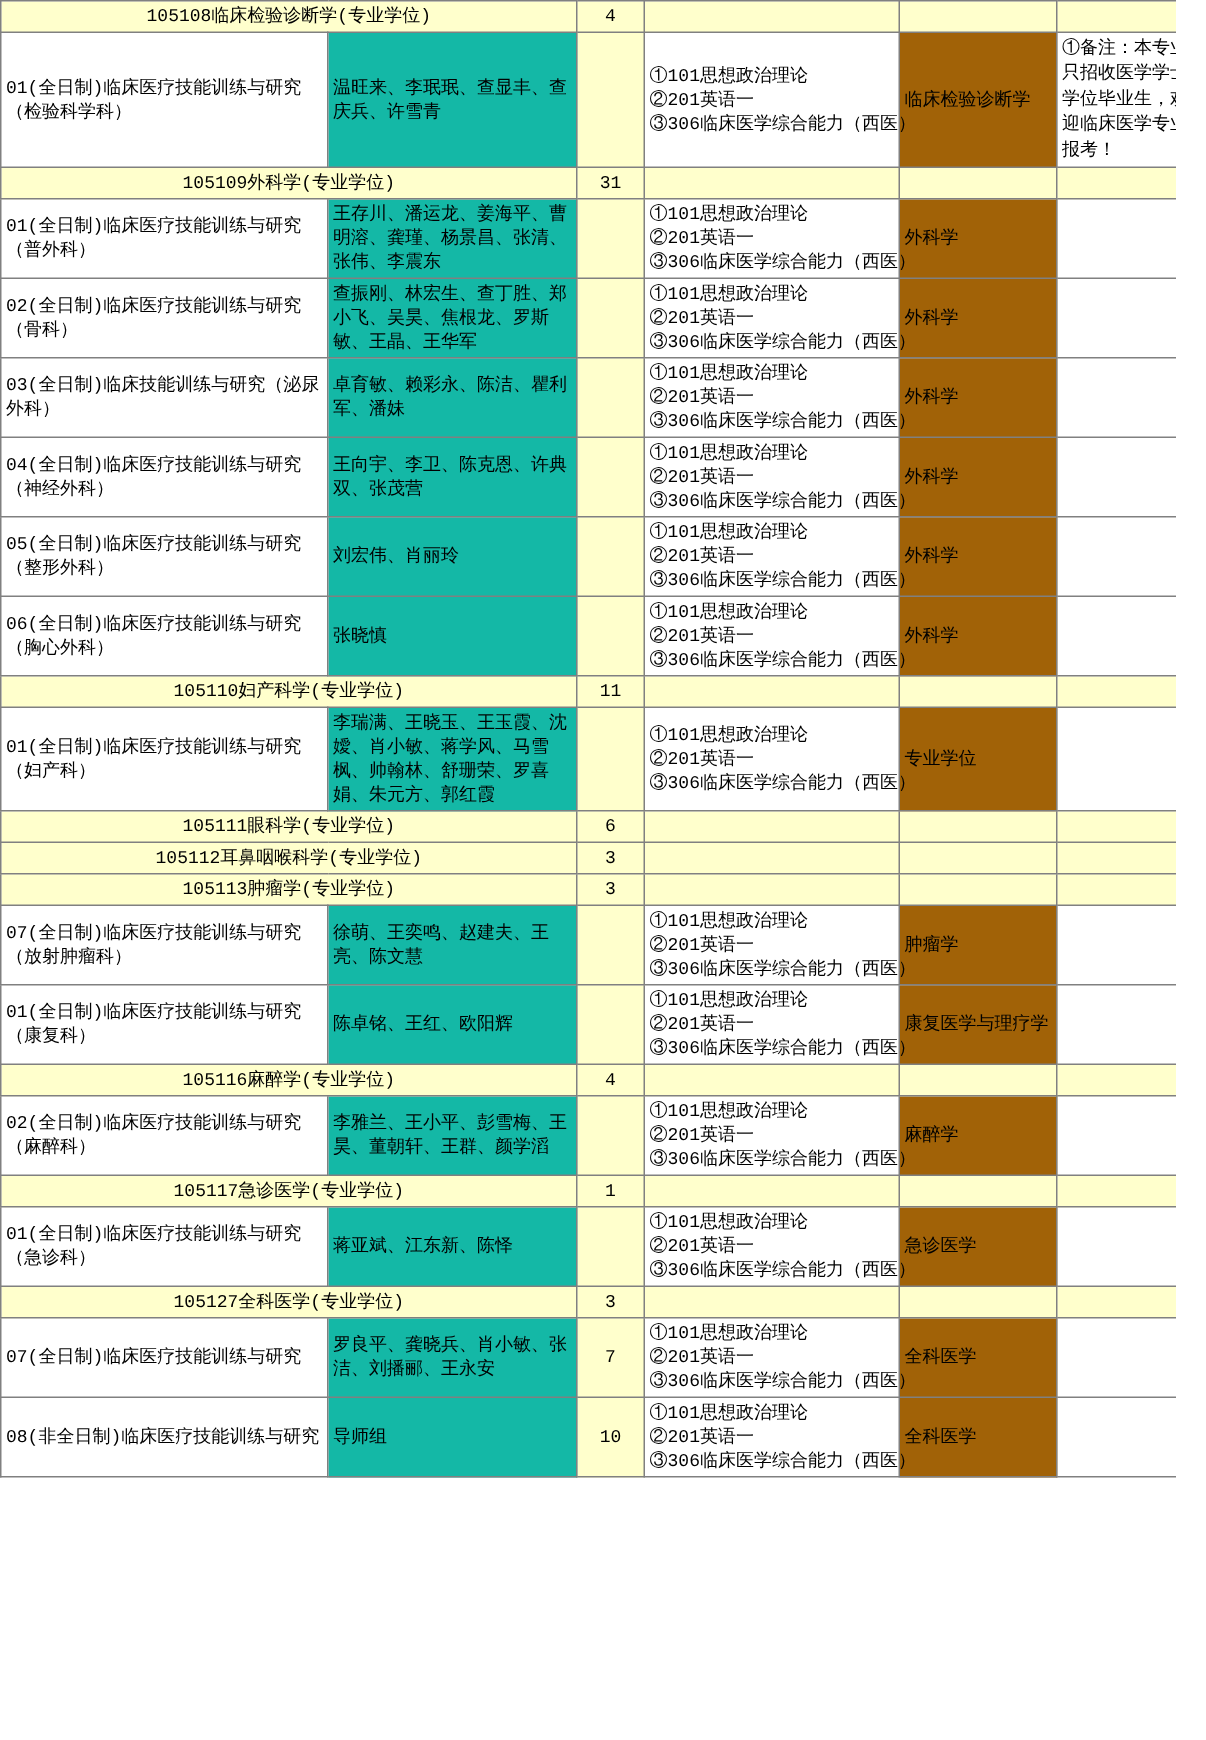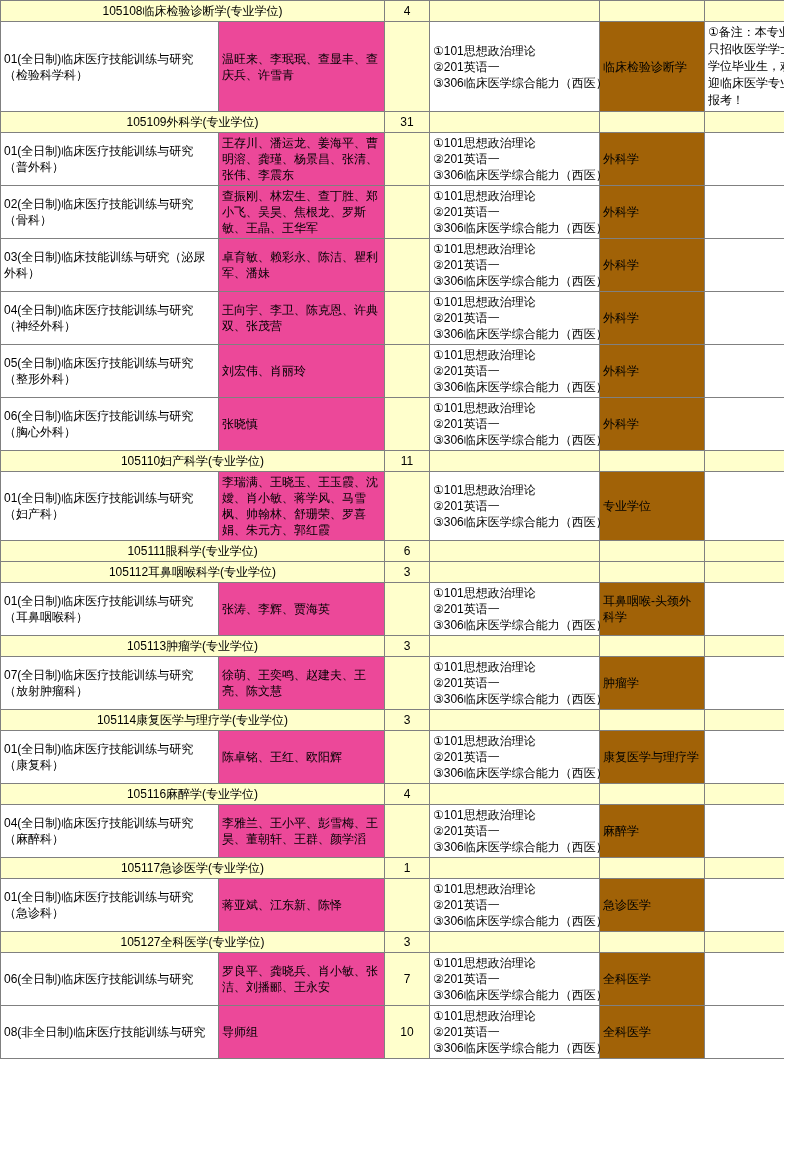--- a/index.html
+++ b/index.html
@@ -1,17 +1,17 @@
 <!DOCTYPE html>
 <html><head>
 <meta charset="utf-8">
 <style>
   html,body{margin:0;padding:0;background:#fff;}
   body{font-family:"Liberation Sans","DejaVu Sans",sans-serif;}
-  #sheet{width:784px;height:1160px;position:relative;overflow:hidden;}
+  #sheet{width:784px;height:1160px;position:relative;overflow:hidden;font-family:Liberation Mono, monospace;}
   table{border-collapse:collapse;width:802px;margin:0;table-layout:fixed;}
   col.c0{width:218px;}
   col.c1{width:166px;}
   col.c2{width:45px;}
   col.c3{width:170px;}
   col.c4{width:105px;}
   col.c5{width:98px;}
   td{
     border:1px solid #808080;
     font-size:12px;
@@ -24,21 +24,21 @@
   td.major{
     background:#ffffcc;
     text-align:center;
     font-weight:normal;
   }
   td.num{
     background:#ffffcc;
     text-align:center;
   }
   td.plain{background:#ffffff;}
-  td.dirbox{background:#ec4899;}
+  td.dirbox{background:#14b8a6;}
   td.subject{background:#a16207;}
   td.note{background:#ffffff;font-size:12px;line-height:17px;margin-top:32px;}
   td.empty{background:#ffffcc;}
   .exam{line-height:16px;}
   .exam div{white-space:nowrap;}
   .dirnames{line-height:16px;}
 </style>
 </head>
 <body>
 
@@ -210,36 +210,20 @@
           <td class="empty"></td>
         </tr>
         <tr>
           <td class="major" colspan="2">105112耳鼻咽喉科学(专业学位)</td>
           <td class="num">3</td>
           <td class="empty"></td>
           <td class="empty"></td>
           <td class="empty"></td>
         </tr>
         <tr>
-          <td class="plain">01(全日制)临床医疗技能训练与研究（耳鼻咽喉科）</td>
-          <td class="dirbox">
-            <div class="dirnames">张涛、李辉、贾海英</div>
-          </td>
-          <td class="num" style="background: rgb(255, 255, 204); text-align: center;"></td>
-          <td class="plain">
-            <div class="exam">
-              <div>①101思想政治理论</div>
-              <div>②201英语一</div>
-              <div>③306临床医学综合能力（西医）</div>
-            </div>
-          </td>
-          <td class="subject">耳鼻咽喉-头颈外科学</td>
-          <td class="note"></td>
-        </tr>
-        <tr>
           <td class="major" colspan="2">105113肿瘤学(专业学位)</td>
           <td class="num">3</td>
           <td class="empty"></td>
           <td class="empty"></td>
           <td class="empty"></td>
         </tr>
         <tr>
           <td class="plain">07(全日制)临床医疗技能训练与研究（放射肿瘤科）</td>
           <td class="dirbox">
             <div class="dirnames">徐萌、王奕鸣、赵建夫、王亮、陈文慧</div>
@@ -249,27 +233,20 @@
             <div class="exam">
               <div>①101思想政治理论</div>
               <div>②201英语一</div>
               <div>③306临床医学综合能力（西医）</div>
             </div>
           </td>
           <td class="subject">肿瘤学</td>
           <td class="note"></td>
         </tr>
         <tr>
-          <td class="major" colspan="2">105114康复医学与理疗学(专业学位)</td>
-          <td class="num">3</td>
-          <td class="empty"></td>
-          <td class="empty"></td>
-          <td class="empty"></td>
-        </tr>
-        <tr>
           <td class="plain">01(全日制)临床医疗技能训练与研究（康复科）</td>
           <td class="dirbox">
             <div class="dirnames">陈卓铭、王红、欧阳辉</div>
           </td>
           <td class="num" style="background: rgb(255, 255, 204); text-align: center;"></td>
           <td class="plain">
             <div class="exam">
               <div>①101思想政治理论</div>
               <div>②201英语一</div>
               <div>③306临床医学综合能力（西医）</div>
@@ -279,21 +256,21 @@
           <td class="note"></td>
         </tr>
         <tr>
           <td class="major" colspan="2">105116麻醉学(专业学位)</td>
           <td class="num">4</td>
           <td class="empty"></td>
           <td class="empty"></td>
           <td class="empty"></td>
         </tr>
         <tr>
-          <td class="plain">04(全日制)临床医疗技能训练与研究（麻醉科）</td>
+          <td class="plain">02(全日制)临床医疗技能训练与研究（麻醉科）</td>
           <td class="dirbox">
             <div class="dirnames">李雅兰、王小平、彭雪梅、王昊、董朝轩、王群、颜学滔</div>
           </td>
           <td class="num" style="background: rgb(255, 255, 204); text-align: center;"></td>
           <td class="plain">
             <div class="exam">
               <div>①101思想政治理论</div>
               <div>②201英语一</div>
               <div>③306临床医学综合能力（西医）</div>
             </div>
@@ -325,21 +302,21 @@
           <td class="note"></td>
         </tr>
         <tr>
           <td class="major" colspan="2">105127全科医学(专业学位)</td>
           <td class="num">3</td>
           <td class="empty"></td>
           <td class="empty"></td>
           <td class="empty"></td>
         </tr>
         <tr>
-          <td class="plain">06(全日制)临床医疗技能训练与研究</td>
+          <td class="plain">07(全日制)临床医疗技能训练与研究</td>
           <td class="dirbox">
             <div class="dirnames">罗良平、龚晓兵、肖小敏、张洁、刘播郦、王永安</div>
           </td>
           <td class="num" style="background: rgb(255, 255, 204); text-align: center;">7</td>
           <td class="plain">
             <div class="exam">
               <div>①101思想政治理论</div>
               <div>②201英语一</div>
               <div>③306临床医学综合能力（西医）</div>
             </div>

